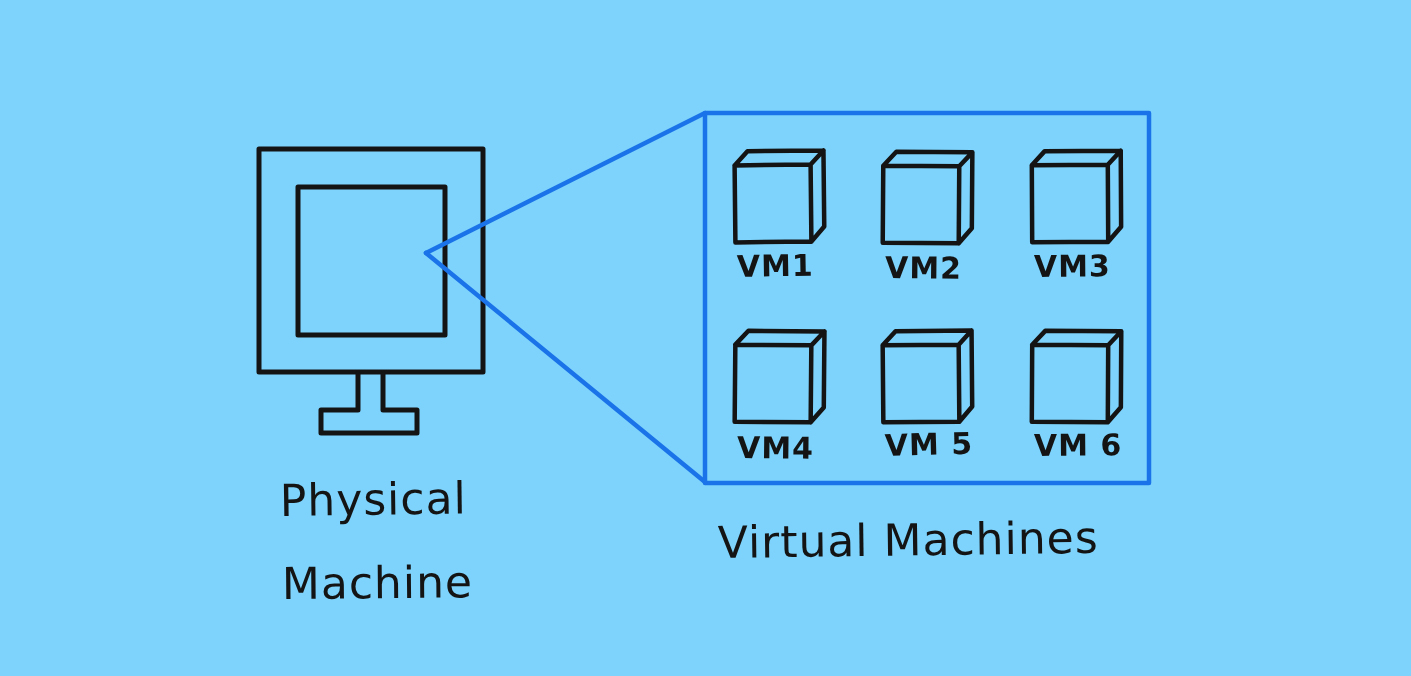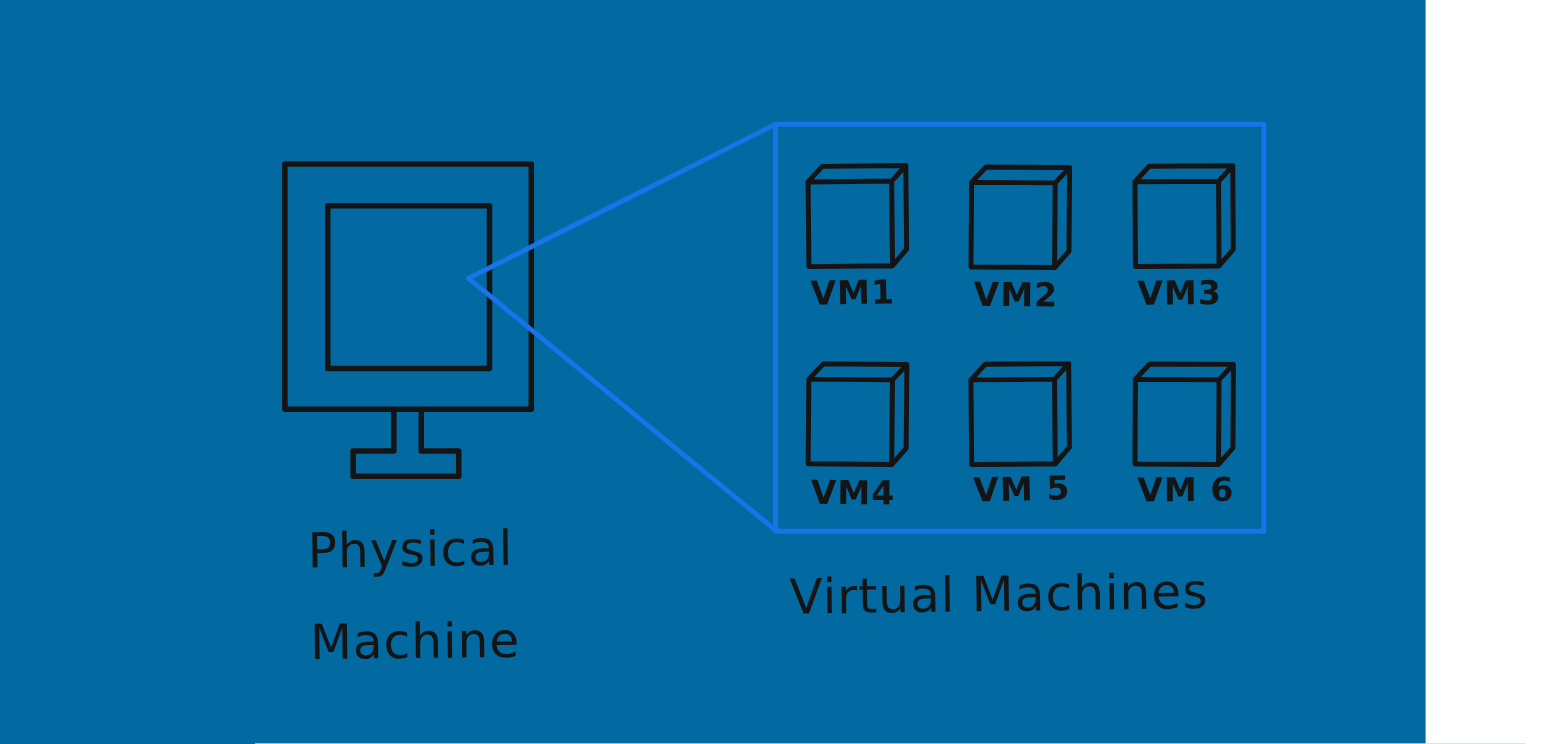--- a/index.html
+++ b/index.html
@@ -6,23 +6,23 @@
     margin: 0;
     padding: 0;
     background: #ffffff;
     width: 1411px;
     height: 676px;
     overflow: hidden;
     font-family: "DejaVu Sans", sans-serif;
   }
   .canvas-wrap {
     position: relative;
-    width: 1296px;
+    width: 1411px;
     height: 676px;
-    background: #0369a1;
+    background: #7dd3fc;
   }
   svg { display: block; }
   .ink-stroke {
     stroke: #141414;
     fill: none;
     stroke-linecap: round;
     stroke-linejoin: round;
   }
   .blue-stroke {
     stroke: #1a73e8;

